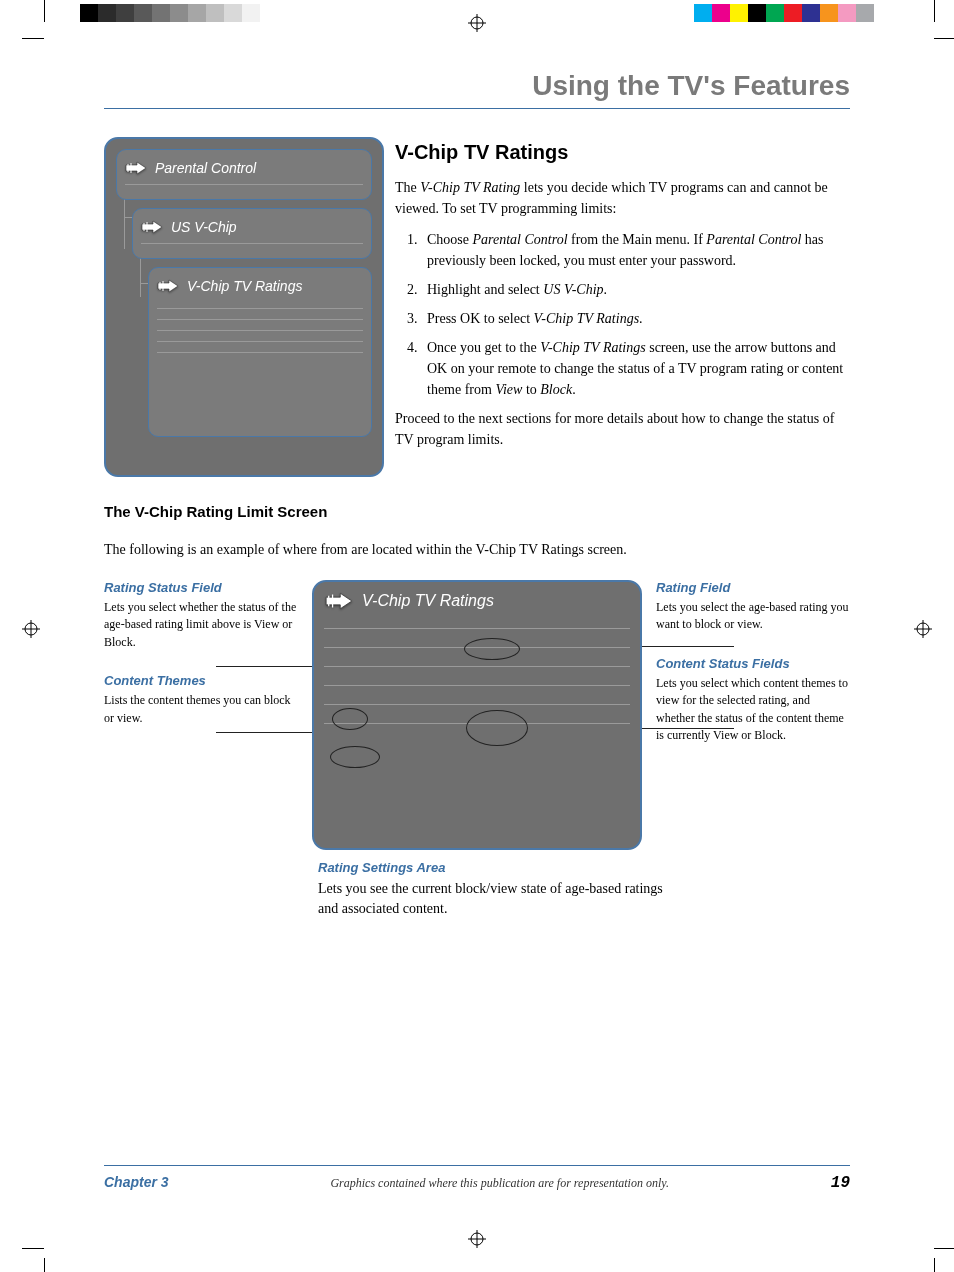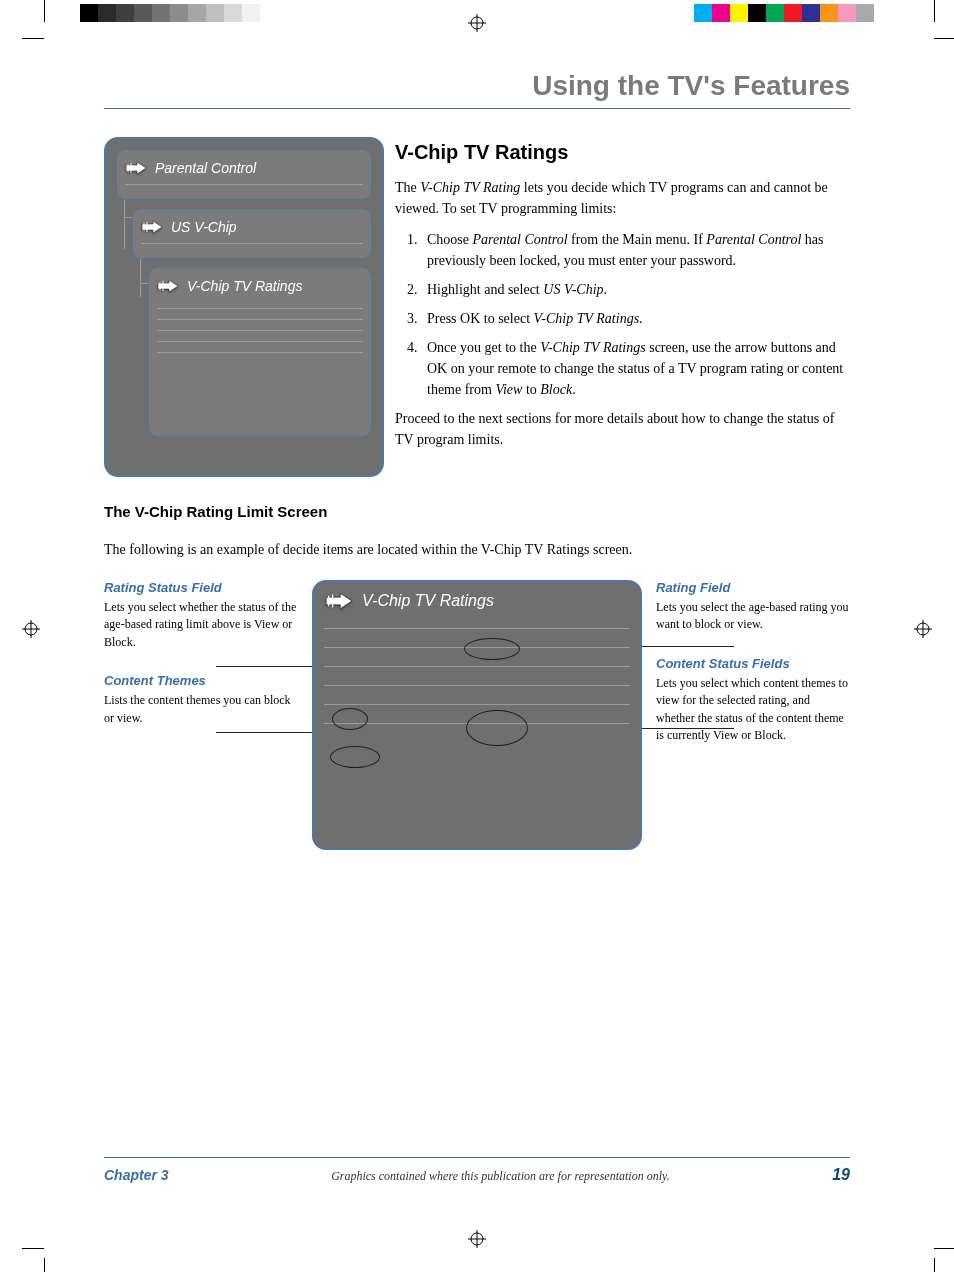--- a/index.html
+++ b/index.html
@@ -123,35 +123,35 @@
   .ld1 { left: -96px; top: 86px; width: 112px; }
   .ld2 { left: -96px; top: 152px; width: 114px; }
   .ld3 { right: -92px; top: 66px; width: 136px; }
   .ld4 { right: -92px; top: 148px; width: 118px; }
   .ldv1 { left: 166px; top: 164px; height: 106px; }
   .right-callouts { width: 200px; font-size: 12px; }
   .bottom-callout { margin-left: 214px; margin-top: 10px; width: 360px; }
 
   .footer {
     position: absolute;
-    left: 104px; bottom: 88px; width: 746px;
+    left: 104px; bottom: 80px; width: 746px;
     border-top: 1px solid #3b6fa3;
     padding-top: 8px;
     display: flex; justify-content: space-between; align-items: baseline;
   }
   .footer-left {
     font-family: Arial, Helvetica, sans-serif;
     font-weight: 700; font-style: italic; font-size: 14px;
     color: #3b6fa3;
   }
   .footer-center { font-style: italic; font-size: 12px; color: #333; text-align: center; flex: 1; }
   .footer-right {
-    font-family: Liberation Sans, sans-serif;
+    font-family: Liberation Mono, monospace;
     font-weight: 900; font-style: italic; font-size: 16px;
-    color: #0c4a6e;
+    color: #000000;
   }
   .crop-bl, .crop-br, .crop-tl2, .crop-tr2 { position: absolute; }
   .crop-tl2 { top: 14px; left: 44px; }
   .crop-tr2 { top: 14px; right: 20px; }
   .crop-bl { bottom: 14px; left: 44px; }
   .crop-br { bottom: 14px; right: 20px; }
   .corner-h { width: 22px; height: 1px; background: #000; position: absolute; }
   .corner-v { width: 1px; height: 22px; background: #000; position: absolute; }
 </style>
 </head>
@@ -278,21 +278,21 @@
         <li class="step"><span>Highlight and select </span><em>US V-Chip</em><span>.</span></li>
         <li class="step"><span>Press OK to select </span><em>V-Chip TV Ratings</em><span>.</span></li>
         <li class="step"><span>Once you get to the </span><em>V-Chip TV Ratings</em><span> screen, use the arrow buttons and OK on your remote to change the status of a TV program rating or content theme from </span><em>View</em><span> to </span><em>Block</em><span>.</span></li>
       </ol>
       <p class="proceed">Proceed to the next sections for more details about how to change the status of TV program limits.</p>
     </div>
   </div>
 
   <div class="limit-section">
     <div class="limit-h3">The V-Chip Rating Limit Screen</div>
-    <p class="limit-intro">The following is an example of decide items are located within the V-Chip TV Ratings screen.</p>
+    <p class="limit-intro">The following is an example of where from are located within the V-Chip TV Ratings screen.</p>
 
     <div class="diagram-row">
       <div class="left-callouts">
         <div class="callout">
           <div class="callout-title">Rating Status Field</div>
           <div class="callout-body">Lets you select whether the status of the age-based rating limit above is View or Block.</div>
         </div>
         <div class="callout">
           <div class="callout-title">Content Themes</div>
           <div class="callout-body">Lists the content themes you can block or view.</div>
@@ -331,20 +331,24 @@
           <div class="callout-title">Rating Field</div>
           <div class="callout-body">Lets you select the age-based rating you want to block or view.</div>
         </div>
         <div class="callout" style="">
           <div class="callout-title">Content Status Fields</div>
           <div class="callout-body">Lets you select which content themes to view for the selected rating, and whether the status of the content theme is currently View or Block.</div>
         </div>
       </div>
     </div>
 
+    <div class="bottom-callout">
+      <div class="callout-title">Rating Settings Area</div>
+      <div class="callout-body" style="font-size:14px">Lets you see the current block/view state of age-based ratings and associated content.</div>
+    </div>
   </div>
 </div>
 
 <div class="footer">
   <div class="footer-left">Chapter 3</div>
   <div class="footer-center">Graphics contained where this publication are for representation only.</div>
   <div class="footer-right">19</div>
 </div>
 
 </body></html>

